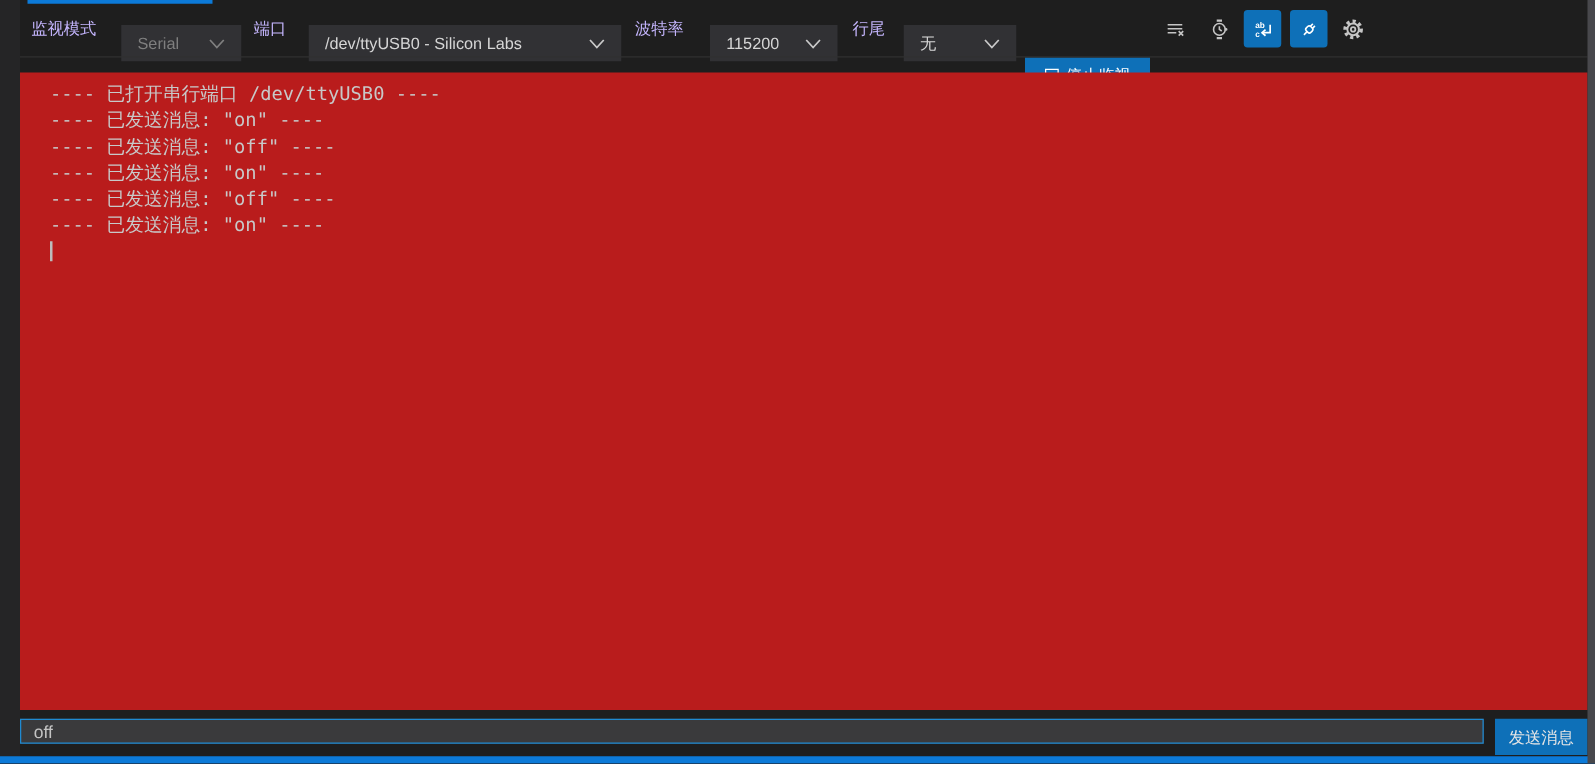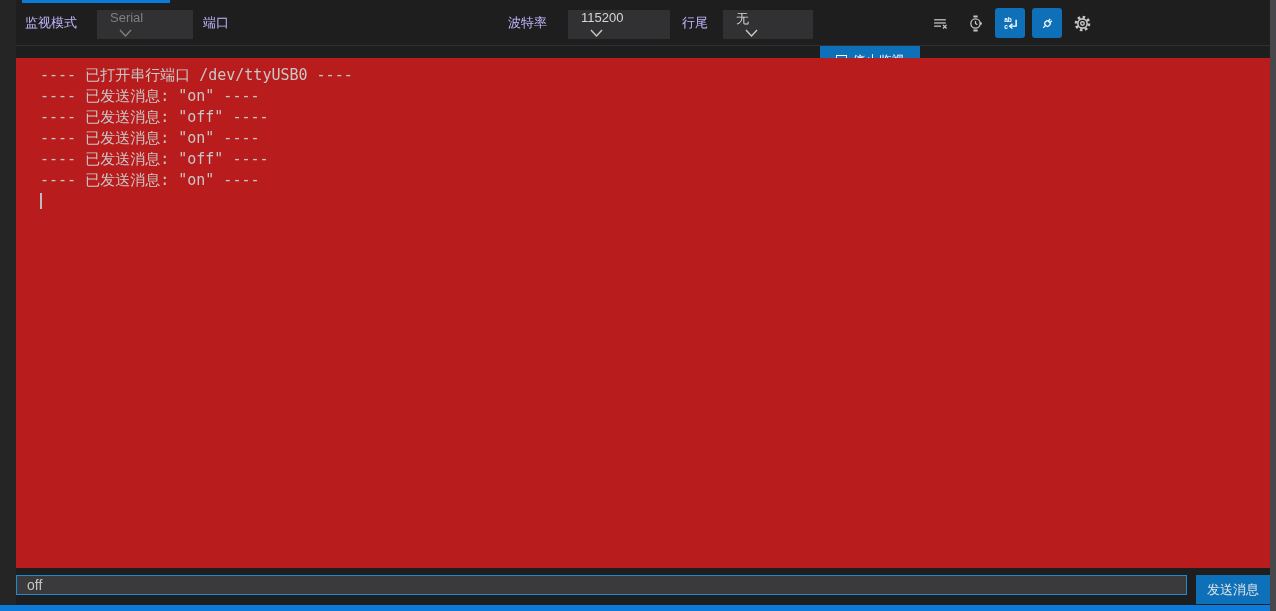--- a/index.html
+++ b/index.html
@@ -5,23 +5,23 @@
   html,body{margin:0;padding:0;background:#1e1e1e;}
   .app{position:relative;width:1276px;height:611px;background:#1e1e1e;overflow:hidden;
        font-family:"Liberation Sans",sans-serif;color:#cccccc;}
 
   .left-strip{position:absolute;left:0;top:0;width:16px;height:611px;background:#252526;}
   .right-strip{position:absolute;right:0;top:0;width:6px;height:611px;background:#48484c;z-index:30;}
   .tab-underline{position:absolute;left:22px;top:0;width:148px;height:3px;background:var(--tab-underline,#0c7ad8);}
 
   .toolbar{position:absolute;left:0;top:0;width:1270px;height:45px;}
   .lbl{position:absolute;top:0;height:45px;display:flex;align-items:center;font-size:13px;color:#c4b5fd;white-space:nowrap;}
-  .select{position:absolute;top:10px;height:29px;background:#313134;display:flex;align-items:flex-start;
+  .select{position:absolute;top:20px;height:29px;background:#313134;display:flex;align-items:center;
           justify-content:space-between;padding:0 12px 0 13px;box-sizing:border-box;font-size:13px;
-          color:#d6d6d6;cursor:pointer;flex-direction:column;}
+          color:#d6d6d6;cursor:pointer;}
   .select .chev{display:flex;align-items:center;color:#c9c9c9;margin-left:8px;flex:0 0 auto;}
   .select.disabled{color:#7f7f7f;}
   .select.disabled .chev{color:#7f7f7f;}
   .select span{white-space:nowrap;overflow:hidden;}
 
   .stop-btn{position:absolute;top:10px;height:29px;border:none;background:var(--accent-button,#0e70b8);
             color:#ffffff;font-size:13px;display:flex;align-items:center;justify-content:center;
             gap:6px;cursor:pointer;font-family:inherit;padding:0 8px;box-sizing:border-box;margin-top:36px;}
   .stop-square{display:inline-block;width:11px;height:11px;border:1.5px solid #ffffff;box-sizing:border-box;}
 
@@ -63,20 +63,28 @@
       <span>Serial</span>
       <span class="chev">
         <svg width="15" height="12" viewBox="0 0 15 12">
             <path d="M2 3 L7.5 9 L13 3" fill="none" stroke="currentColor" stroke-width="1.4"></path>
           </svg>
       </span>
     </div>
 
     <span class="lbl" style="left:203px">端口</span>
 
+    <div class="select" style="left:247px;width:250px">
+      <span>/dev/ttyUSB0 - Silicon Labs</span>
+      <span class="chev">
+        <svg width="15" height="12" viewBox="0 0 15 12">
+            <path d="M2 3 L7.5 9 L13 3" fill="none" stroke="currentColor" stroke-width="1.4"></path>
+          </svg>
+      </span>
+    </div>
 
     <span class="lbl" style="left:508px">波特率</span>
 
     <div class="select" style="left:568px;width:102px">
       <span>115200</span>
       <span class="chev">
         <svg width="15" height="12" viewBox="0 0 15 12">
             <path d="M2 3 L7.5 9 L13 3" fill="none" stroke="currentColor" stroke-width="1.4"></path>
           </svg>
       </span>

